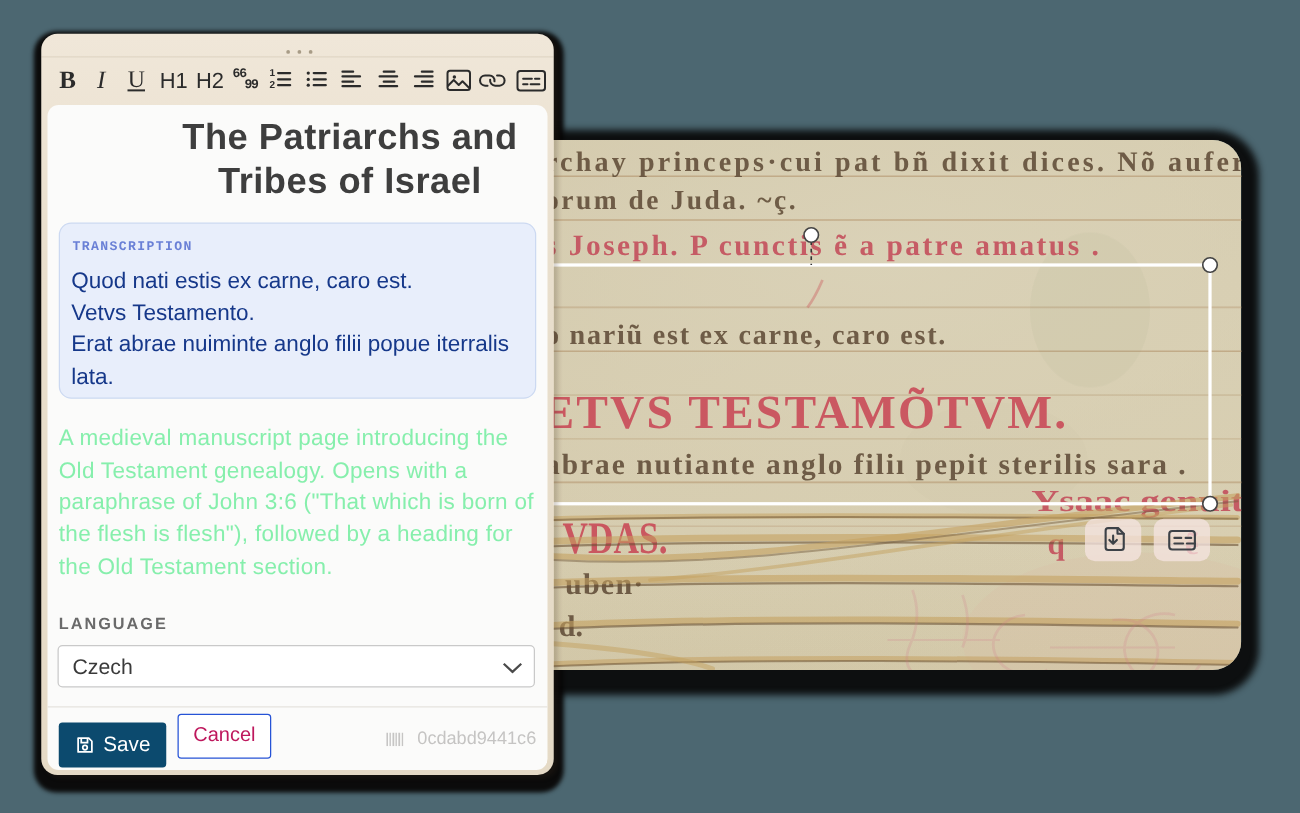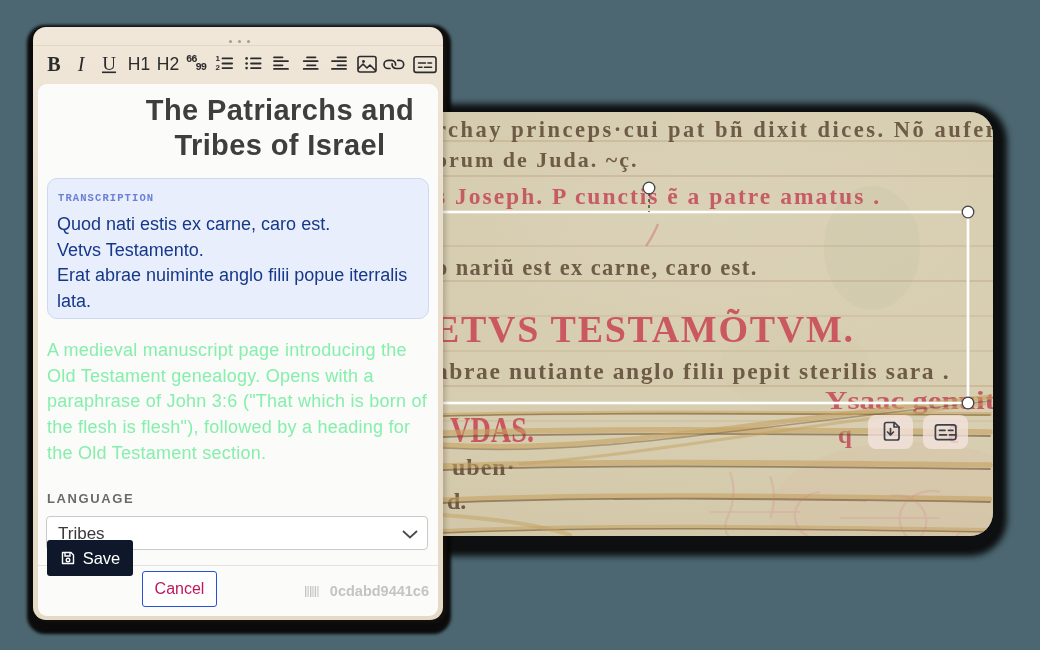--- a/index.html
+++ b/index.html
@@ -27,25 +27,25 @@
      color:#6a80d6;letter-spacing:1.1px;font-family:Liberation Mono, monospace;}
   #transtext{position:absolute;left:9px;top:33px;width:365px;font-size:18px;line-height:25.5px;
      color:#16388a;}
   #desc{position:absolute;left:47px;top:338px;width:398px;font-size:18px;line-height:25.7px;color:#86efac;letter-spacing:0.25px;}
   #lang{position:absolute;left:47px;top:491px;font-size:13px;color:#6a6a6a;letter-spacing:1.6px;font-weight:700;}
   #select{position:absolute;left:46px;top:516px;width:380px;height:32px;border:1px solid #c9c9c9;
      border-radius:4px;background:#fff;}
   #select span{position:absolute;left:11px;top:7px;font-size:17px;color:#3a3a3a;}
   #select svg{position:absolute;right:8px;top:12px;}
   #footline{position:absolute;left:38px;top:565px;width:400px;border-top:1px solid #e6e3de;}
-  #save{position:absolute;left:47px;top:540px;width:86px;height:36px;background:#0f172a;border-radius:3px;
+  #save{position:absolute;left:47px;top:578px;width:86px;height:36px;background:#0c4a6e;border-radius:3px;
      color:#fff;font-size:16.5px;display:flex;align-items:center;justify-content:center;gap:7px;}
   #cancel{position:absolute;left:142px;top:571px;width:75px;height:36px;background:#fff;border:1.5px solid #2653d6;
      border-radius:3px;color:#be185d;font-size:16px;display:flex;align-items:center;justify-content:center;box-sizing:border-box;}
-  #hash{position:absolute;right:611px;top:583px;display:flex;align-items:center;gap:10px;color:#c5c4c3;font-size:14.5px;font-weight:bold;}
+  #hash{position:absolute;right:611px;top:583px;display:flex;align-items:center;gap:10px;color:#c5c4c3;font-size:14.5px;}
 </style>
 </head>
 <body>
 
 <div id="pshadow"></div>
 <div id="ms">
 <svg width="903" height="424" viewBox="0 0 903 424" xmlns="http://www.w3.org/2000/svg">
   <defs>
     <linearGradient id="parch" x1="0" y1="0" x2="1" y2="1">
       <stop offset="0" stop-color="#ccc1a2"></stop>
@@ -212,21 +212,21 @@
 </div>
 <div id="content"></div>
 <h1>The Patriarchs and<br>Tribes of Israel</h1>
 <div id="trans">
   <div id="translabel">TRANSCRIPTION</div>
   <div id="transtext">Quod nati estis ex carne, caro est.<br>Vetvs Testamento.<br>Erat abrae nuiminte anglo filii popue iterralis<br>lata.</div>
 </div>
 <div id="desc">A medieval manuscript page introducing the<br>Old Testament genealogy. Opens with a<br>paraphrase of John 3:6 ("That which is born of<br>the flesh is flesh"), followed by a heading for<br>the Old Testament section.</div>
 <div id="lang">LANGUAGE</div>
 <div id="select">
-    <span>Tribes</span>
+    <span>Czech</span>
   <svg width="18" height="10" viewBox="0 0 18 10">
       <path d="M 2 2 L 9 8.5 L 16 2" fill="none" stroke="#4a4a4a" stroke-width="1.8"></path>
     </svg>
 </div>
 <div id="footline"></div>
 <div id="save">
   <svg width="16" height="16" viewBox="0 0 16 16" fill="none" stroke="#fff" stroke-width="1.4">
     <path d="M 2.5 2.5 h 8.5 l 2.5 2.5 v 8.5 h -11 z" stroke-linejoin="round"></path>
     <path d="M 5 2.5 v 3.5 h 5 v -3.5"></path>
     <circle cx="8" cy="10" r="1.8"></circle>

